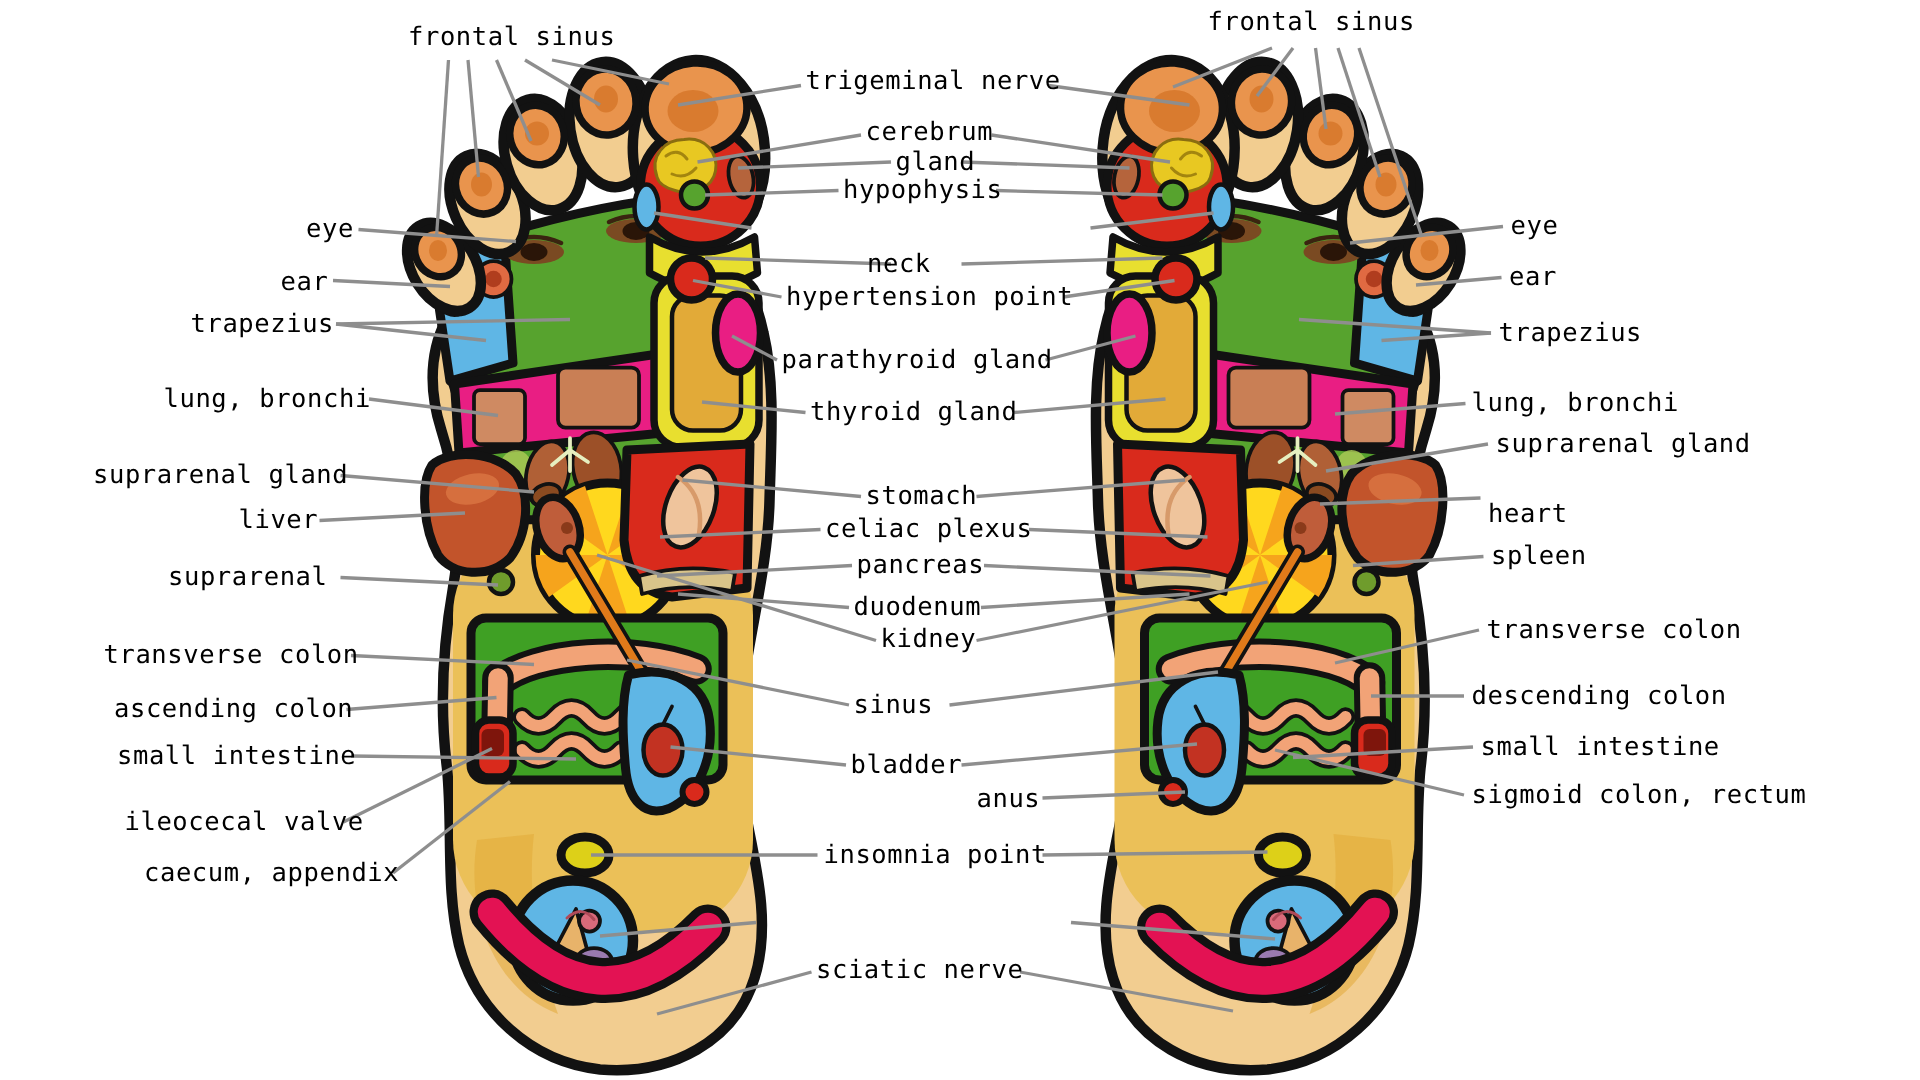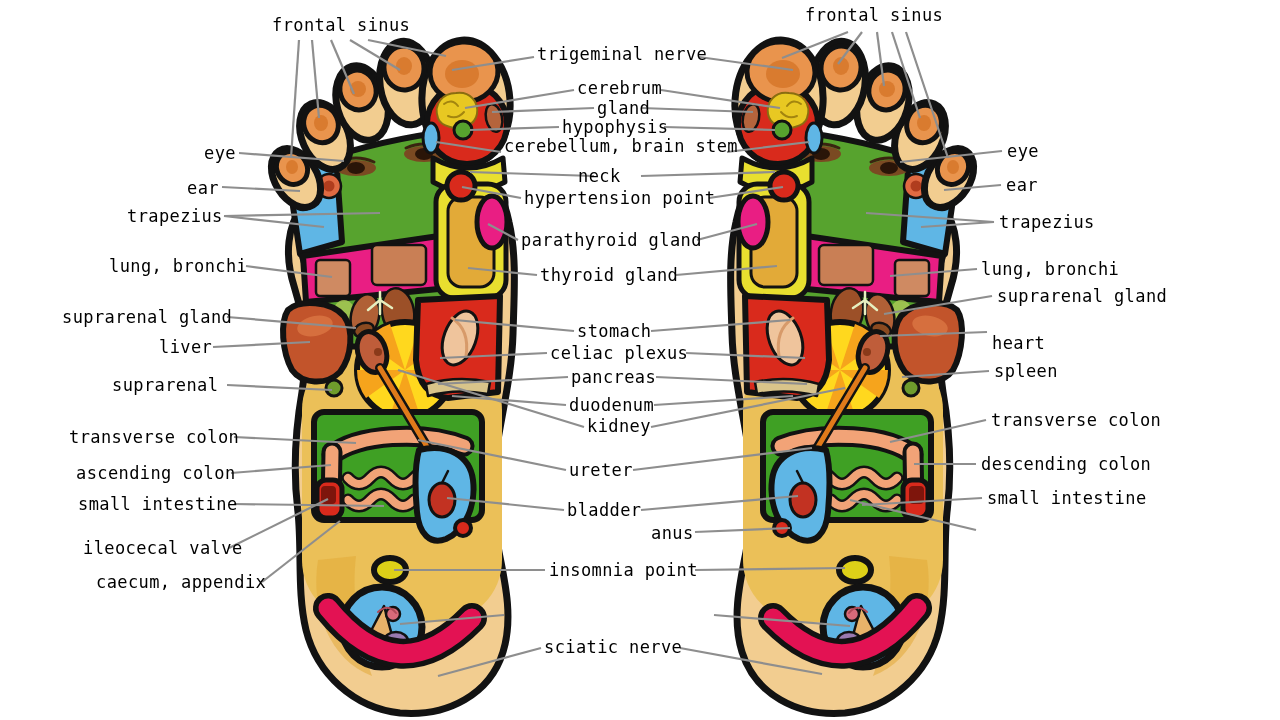--- a/index.html
+++ b/index.html
@@ -280,41 +280,41 @@
 <div class="lbl" style="left:69px;top:428px">transverse colon</div>
 <div class="lbl" style="left:76px;top:464px">ascending colon</div>
 <div class="lbl" style="left:78px;top:495px">small intestine</div>
 <div class="lbl" style="left:83px;top:539px">ileocecal valve</div>
 <div class="lbl" style="left:96px;top:573px">caecum, appendix</div>
 
 <div class="lbl" style="left:537px;top:45px">trigeminal nerve</div>
 <div class="lbl" style="left:577px;top:79px">cerebrum</div>
 <div class="lbl" style="left:597px;top:99px">gland</div>
 <div class="lbl" style="left:562px;top:118px">hypophysis</div>
-<div class="lbl" style="left:504px;top:137px">cerebellum, brain stem</div>
 <div class="lbl" style="left:578px;top:167px">neck</div>
 <div class="lbl" style="left:524px;top:189px">hypertension point</div>
 <div class="lbl" style="left:521px;top:231px">parathyroid gland</div>
 <div class="lbl" style="left:540px;top:266px">thyroid gland</div>
 <div class="lbl" style="left:577px;top:322px">stomach</div>
 <div class="lbl" style="left:550px;top:344px">celiac plexus</div>
 <div class="lbl" style="left:571px;top:368px">pancreas</div>
 <div class="lbl" style="left:569px;top:396px">duodenum</div>
 <div class="lbl" style="left:587px;top:417px">kidney</div>
-<div class="lbl" style="left:569px;top:461px">ureter</div>
+<div class="lbl" style="left:569px;top:461px">sinus</div>
 <div class="lbl" style="left:567px;top:501px">bladder</div>
 <div class="lbl" style="left:651px;top:524px">anus</div>
 <div class="lbl" style="left:549px;top:561px">insomnia point</div>
 <div class="lbl" style="left:544px;top:638px">sciatic nerve</div>
 
 <div class="lbl" style="left:805px;top:6px">frontal sinus</div>
 <div class="lbl" style="left:1007px;top:142px">eye</div>
 <div class="lbl" style="left:1006px;top:176px">ear</div>
 <div class="lbl" style="left:999px;top:213px">trapezius</div>
 <div class="lbl" style="left:981px;top:260px">lung, bronchi</div>
 <div class="lbl" style="left:997px;top:287px">suprarenal gland</div>
 <div class="lbl" style="left:992px;top:334px">heart</div>
 <div class="lbl" style="left:994px;top:362px">spleen</div>
 <div class="lbl" style="left:991px;top:411px">transverse colon</div>
 <div class="lbl" style="left:981px;top:455px">descending colon</div>
 <div class="lbl" style="left:987px;top:489px">small intestine</div>
+<div class="lbl" style="left:981px;top:521px">sigmoid colon, rectum</div>
 
 </div>
 
 </body></html>

